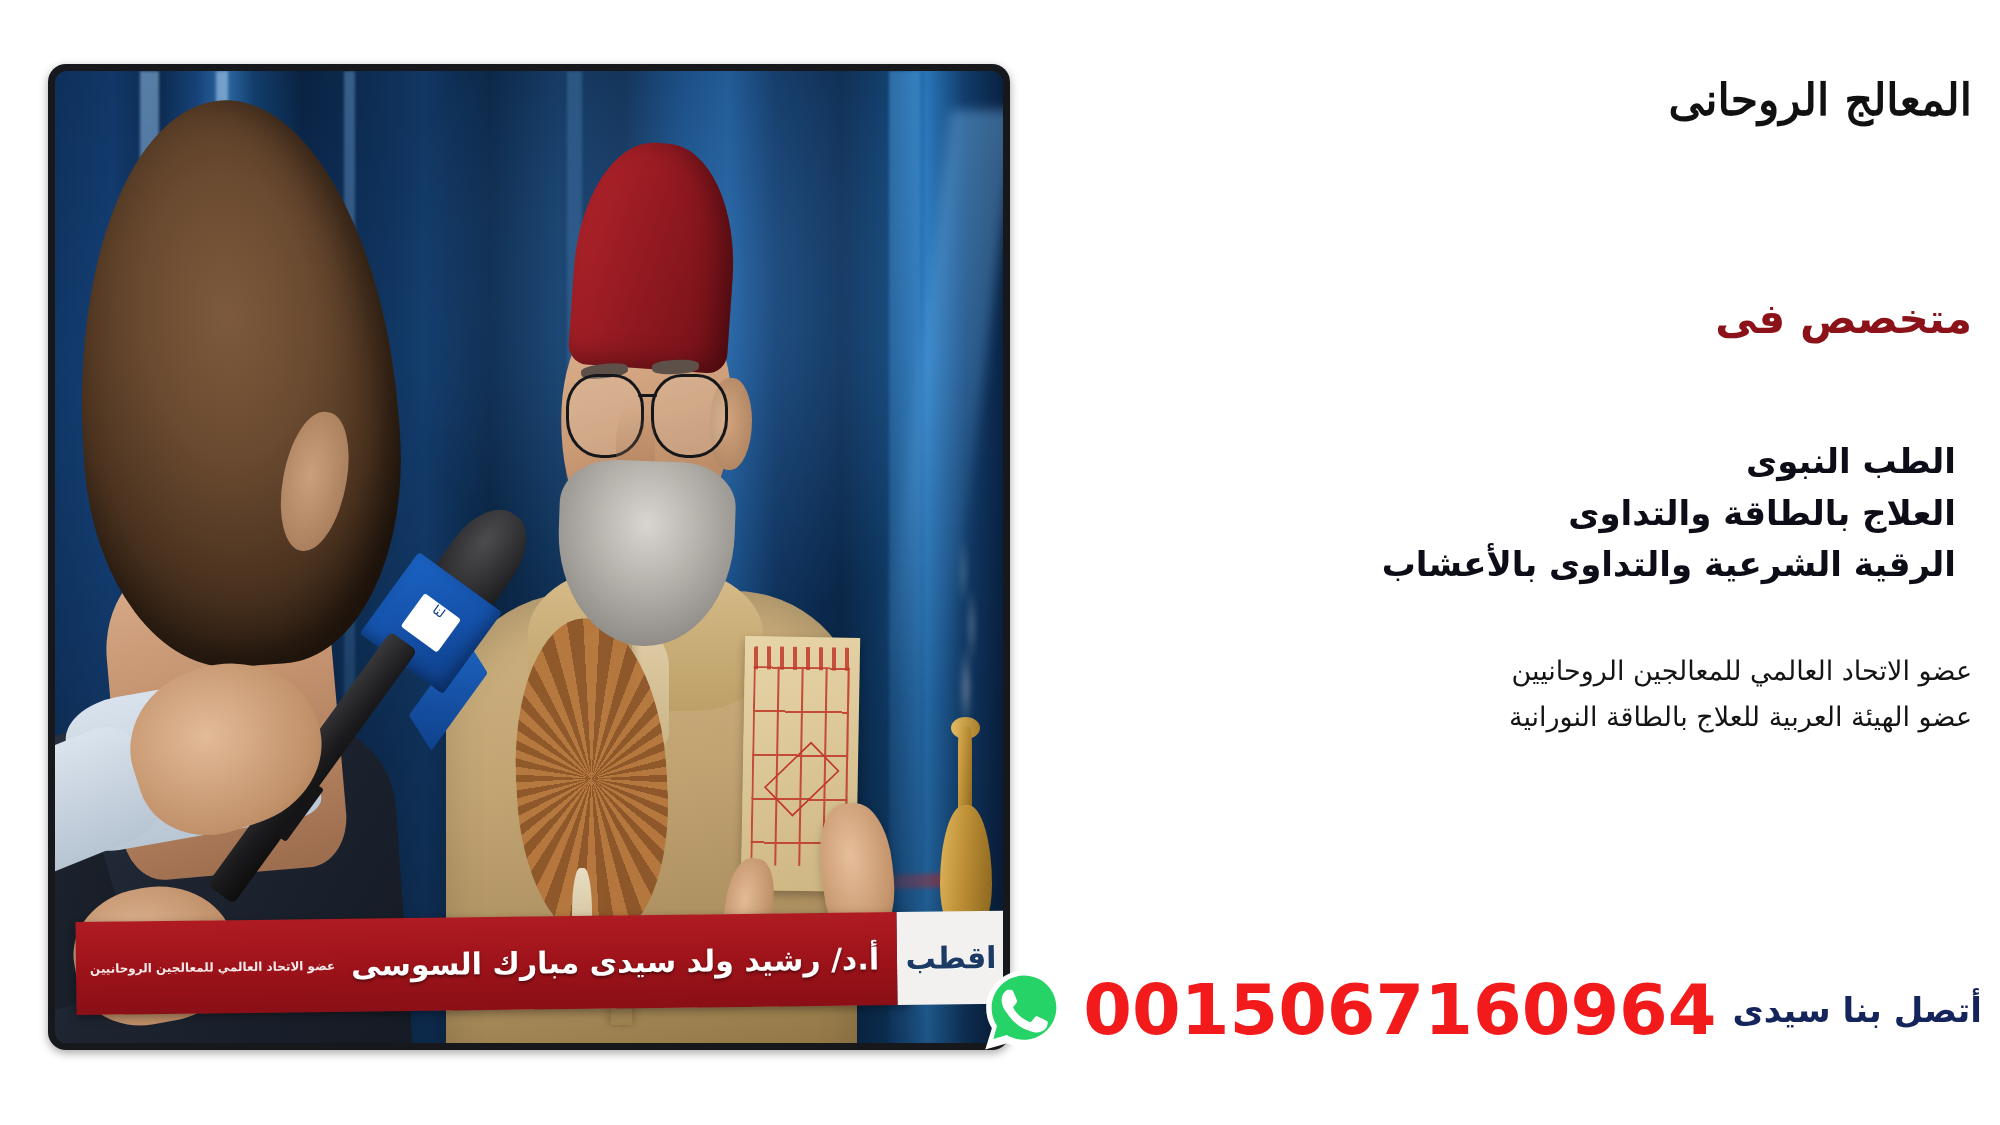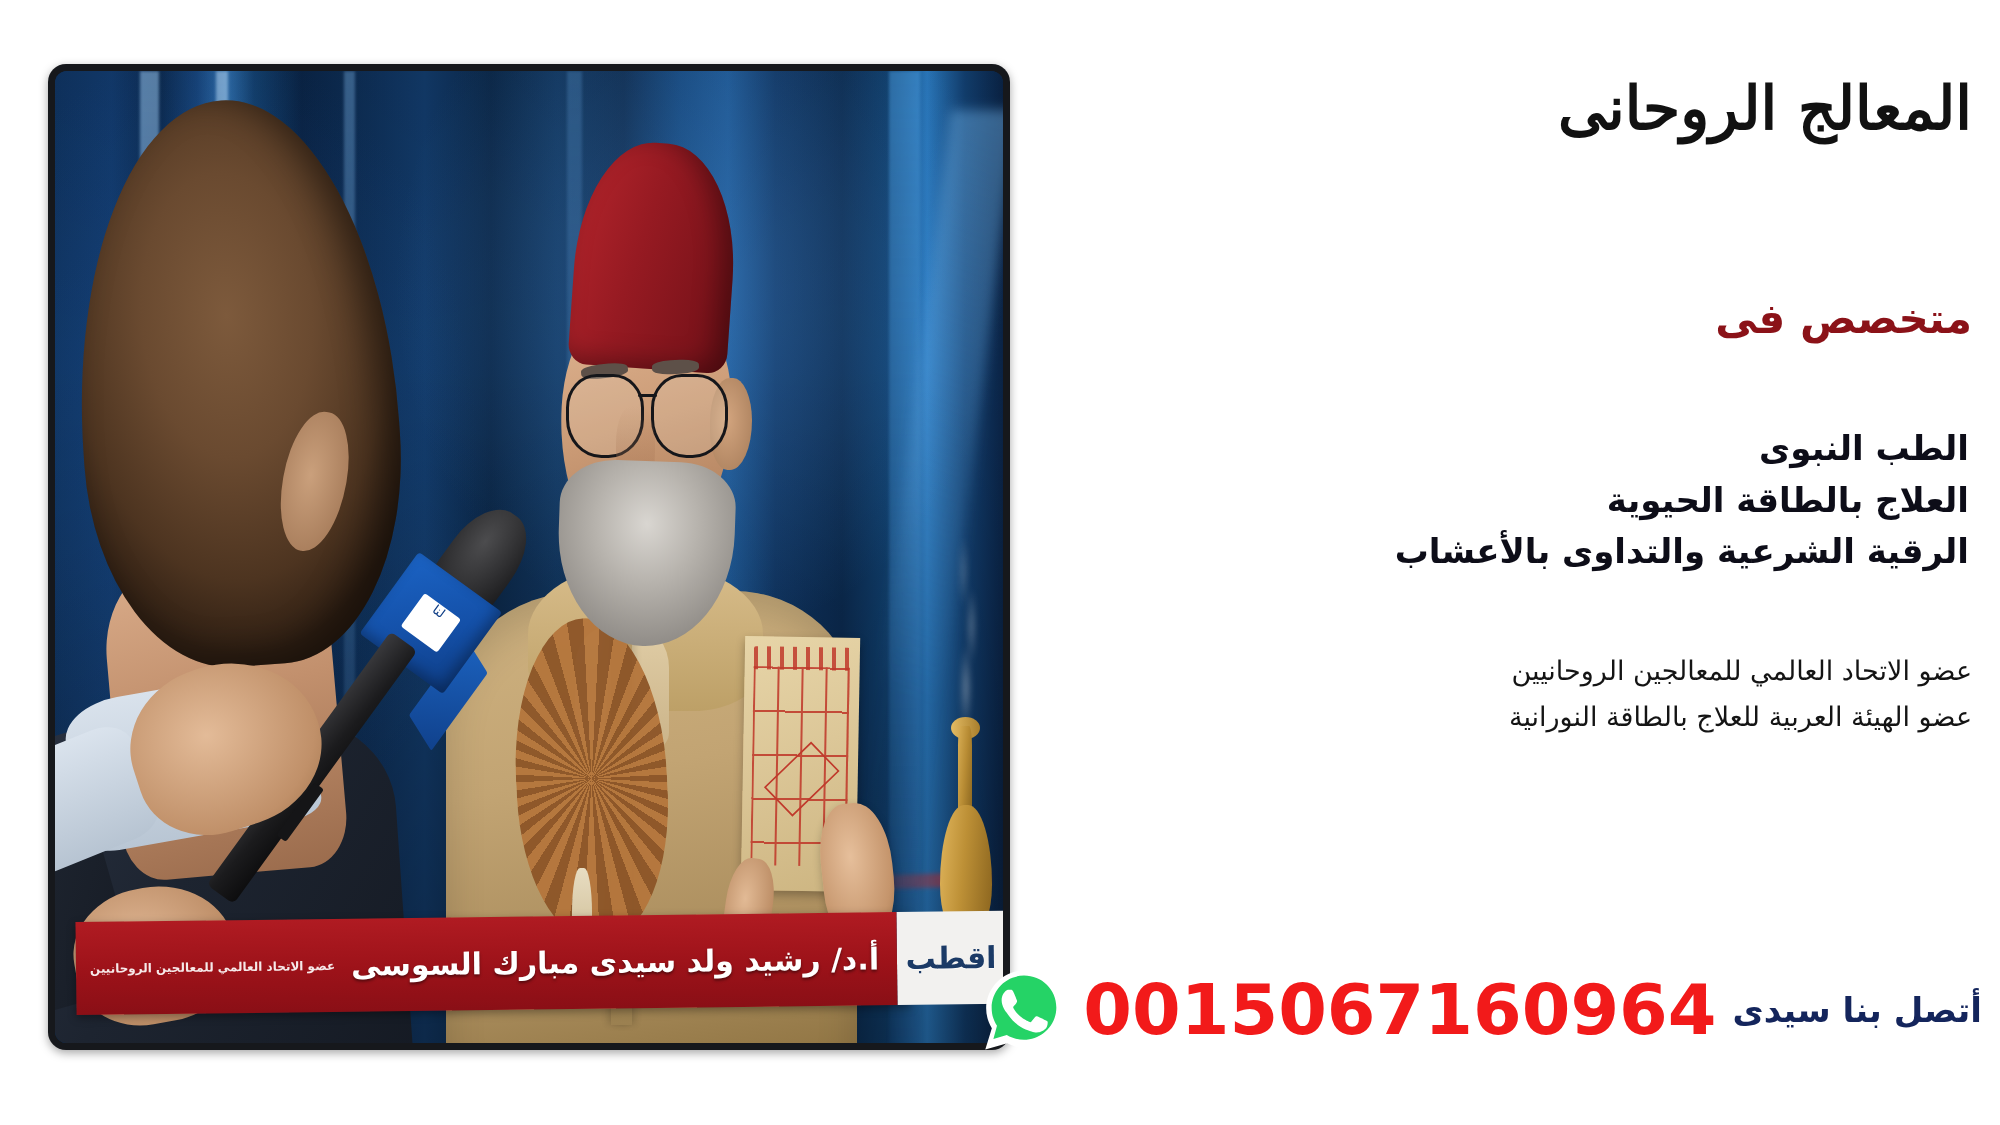--- a/index.html
+++ b/index.html
@@ -476,21 +476,21 @@
     padding: 0 24px 0 0;
     box-sizing: border-box;
   }
 
   .title-main {
     position: absolute;
     right: 28px;
     top: 78px;
     color: #111111;
     font-family: "DejaVu Serif", "Liberation Serif", serif;
-    font-size: 60px;
+    font-size: 44px;
     font-weight: bold;
     line-height: 1.0;
     white-space: nowrap;
   }
   .title-name {
     position: absolute;
     right: 28px;
     top: 182px;
     color: #1a1ae0;
     font-size: 54px;
@@ -519,21 +519,21 @@
     color: #0d0d18;
     font-size: 34px;
     font-weight: bold;
     line-height: 1.52;
     text-align: right;
   }
   .spec-list li {
     list-style: none;
     white-space: nowrap;
   }
-  .spec-list ul { margin: 3px; padding: 0; text-align: right; }
+  .spec-list ul { margin: 16px; padding: 0; text-align: right; }
 
   .creds {
     position: absolute;
     right: 28px;
     top: 648px;
     width: 920px;
     color: #141414;
     font-family: "DejaVu Serif", "Liberation Serif", serif;
     font-size: 27px;
     font-weight: normal;
@@ -672,21 +672,21 @@
   <div class="info">
 
     <div class="title-main">المعالج الروحانى</div>
 
 
     <div class="title-spec">متخصص فى</div>
 
     <div class="spec-list">
       <ul>
         <li>الطب النبوى</li>
-        <li>العلاج بالطاقة الحيوية</li>
+        <li>العلاج بالطاقة والتداوى</li>
         <li>الرقية الشرعية والتداوى بالأعشاب</li>
       </ul>
     </div>
 
     <div class="creds">
       <ul>
         <li>عضو الاتحاد العالمي للمعالجين الروحانيين</li>
         <li>عضو الهيئة العربية للعلاج بالطاقة النورانية</li>
       </ul>
     </div>

